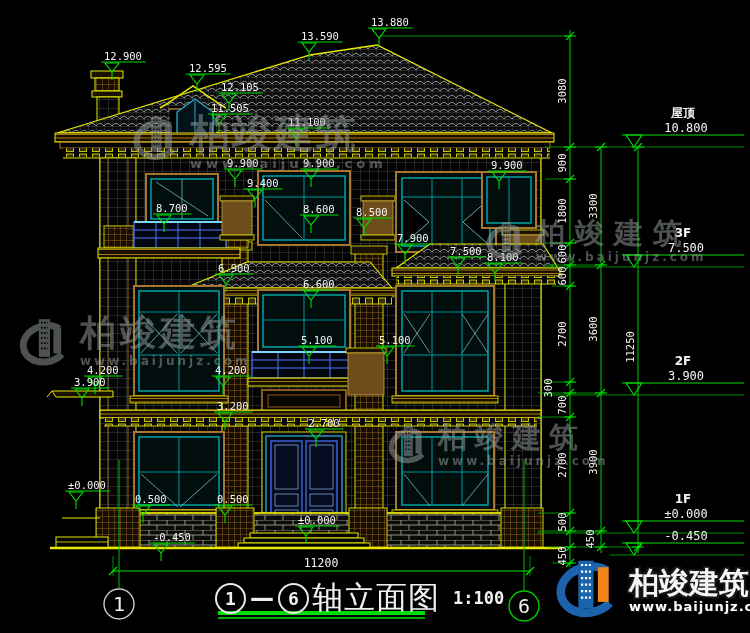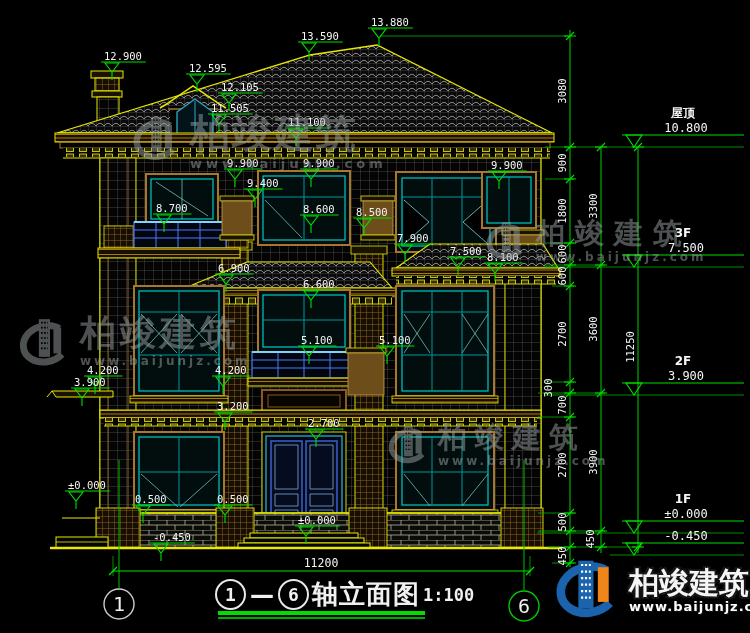--- a/index.html
+++ b/index.html
@@ -16,22 +16,22 @@
   .brand-name{font-size:30px;font-weight:bold;color:#f5f5f5;white-space:nowrap;line-height:1.1;
     text-shadow:2px 2px 0 #161616,-2px -2px 0 #161616,2px -2px 0 #161616,-2px 2px 0 #161616;}
   .brand-url{font-size:13px;font-weight:bold;color:#fff;letter-spacing:1px;white-space:nowrap;
     text-shadow:1px 1px 0 #161616;}
   
   .title-row{position:absolute;display:flex;align-items:center;gap:3px;color:#f0f0f0;}
   .tb{display:inline-flex;align-items:center;justify-content:center;width:27px;height:27px;
       border:2.5px solid #e8e8e8;border-radius:50%;font-size:18px;font-weight:bold;
       font-family:"DejaVu Sans Mono",monospace;}
   .tdash{font-size:24px;font-weight:bold;margin:0 1px;}
-  .tname{font-size:26px;font-weight:bold;white-space:nowrap;letter-spacing:1px;}
-  .tscale{font-size:17px;font-weight:bold;font-family:"DejaVu Sans Mono",monospace;}
+  .tname{font-size:31px;font-weight:normal;white-space:nowrap;letter-spacing:1px;}
+  .tscale{font-size:17px;font-weight:bold;margin-left:10px;font-family:"DejaVu Sans Mono",monospace;}
 </style>
 </head>
 <body>
 
 <div id="stage">
 
 <svg id="dwg" width="750" height="633" viewBox="0 0 750 633">
   <defs>
     <pattern id="pat-roof" width="8" height="7" patternUnits="userSpaceOnUse">
       <rect width="8" height="7" fill="#0a0a0a"></rect>

